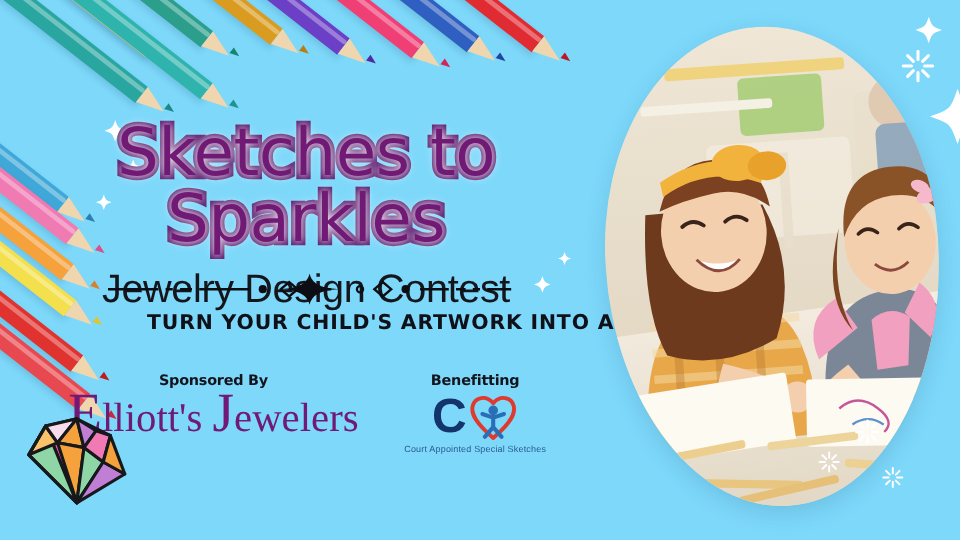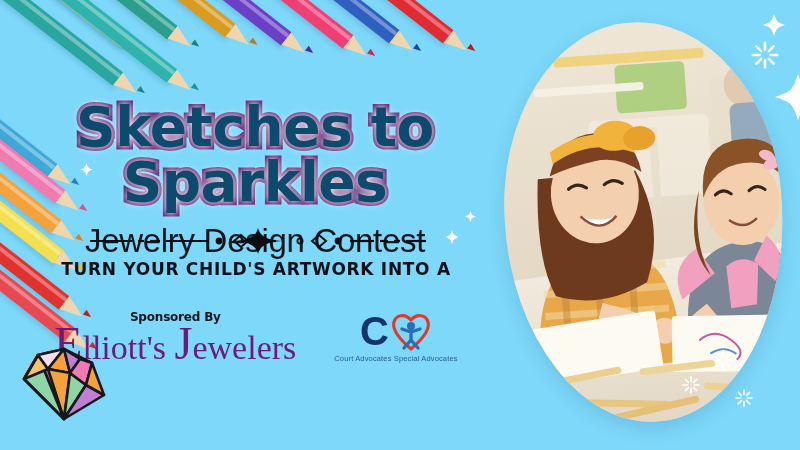--- a/index.html
+++ b/index.html
@@ -79,25 +79,25 @@
 
   
   .headline-block {
     position: absolute;
     left: 0; top: 100px;
     width: 510px;
     text-align: center;
   }
   .title {
     font-family: "DejaVu Sans", sans-serif;
-    font-weight: bold;
+    font-weight: normal;
     font-size: 55px;
     line-height: 1;
     letter-spacing: -0.5px;
-    color: #0c4a6e;
+    color: #701a75;
     -webkit-text-stroke: 7px #5e1c70;
     paint-order: stroke fill;
     text-shadow:
       0 0 6px rgba(255,255,255,0.85),
       0 0 11px rgba(255,255,255,0.6);
     margin: 0;
   }
   .subtitle {
     font-family: "Liberation Sans", sans-serif;
     font-size: 33px;
@@ -112,21 +112,21 @@
     position: absolute;
     left: 88px; top: 228px;
     width: 340px; height: 26px;
   }
 
   
   .body-copy {
     position: absolute;
     left: 0; top: 258px;
     width: 512px;
-    text-align: center;
+    text-align: right;
     font-family: "DejaVu Sans", sans-serif;
     font-weight: bold;
     font-size: 17px;
     line-height: 1.32;
     letter-spacing: 0.7px;
     color: #101018;
   }
   .body-copy span { display: block; }
 
   
@@ -436,29 +436,30 @@
   </div>
 
   <div class="logos">
 
     <div class="logo-col">
       <div class="logo-kicker">Sponsored By</div>
       <div class="elliotts"><span class="cap">E</span><span>lliott's </span><span class="cap">J</span><span>ewelers</span></div>
     </div>
 
     <div class="logo-col">
+      <div class="logo-kicker">Benefitting</div>
       <div class="casa-word">
         <span>C</span>
         <svg width="40" height="42" viewBox="0 0 40 42" style="margin:0 1px;">
           <path d="M20 39 C 6 27, 1 19, 3 12 C 5 5, 14 3, 20 10 C 26 3, 35 5, 37 12 C 39 19, 34 27, 20 39 Z" fill="none" stroke="#e03a2f" stroke-width="3.2" stroke-linejoin="round"></path>
           <circle cx="20" cy="16" r="4" fill="#2a6fb5"></circle>
           <path d="M20 20 L20 30 M20 22 L11 19 M20 22 L29 19 M20 30 L13 38 M20 30 L27 38" stroke="#2a6fb5" stroke-width="3.4" stroke-linecap="round" fill="none"></path>
         </svg>
       </div>
-      <div class="casa-tag">Court Advocates Special Advocates</div>
+      <div class="casa-tag">Court Appointed Special Sketches</div>
     </div>
 
   </div>
 
   <div class="gem">
     <svg width="92" height="96" viewBox="0 0 92 96">
       <g stroke="#16181c" stroke-width="2.6" stroke-linejoin="round">
         <path d="M20 22 L46 16 L74 30 L46 86 Z" fill="#ec4d96"></path>
         <path d="M6 46 L20 22 L46 86 Z" fill="#8fd6a6"></path>
         <path d="M20 22 L6 46 L30 36 Z" fill="#f6c26a"></path>

